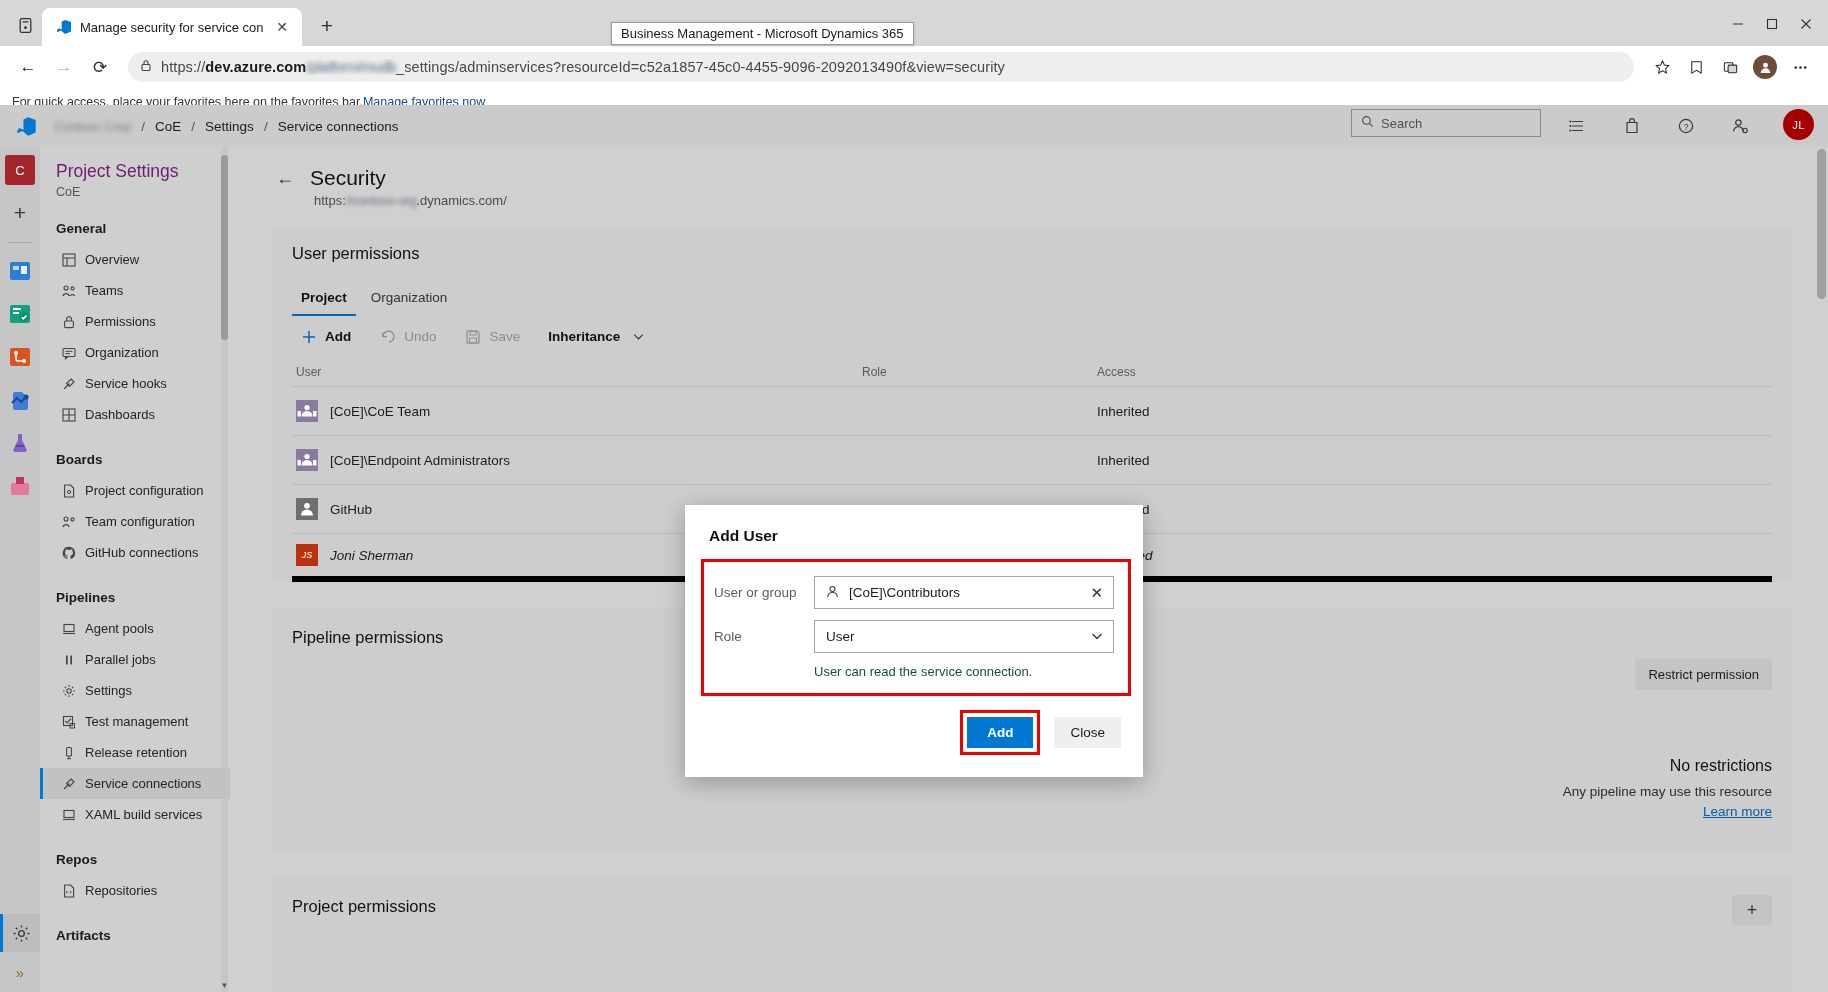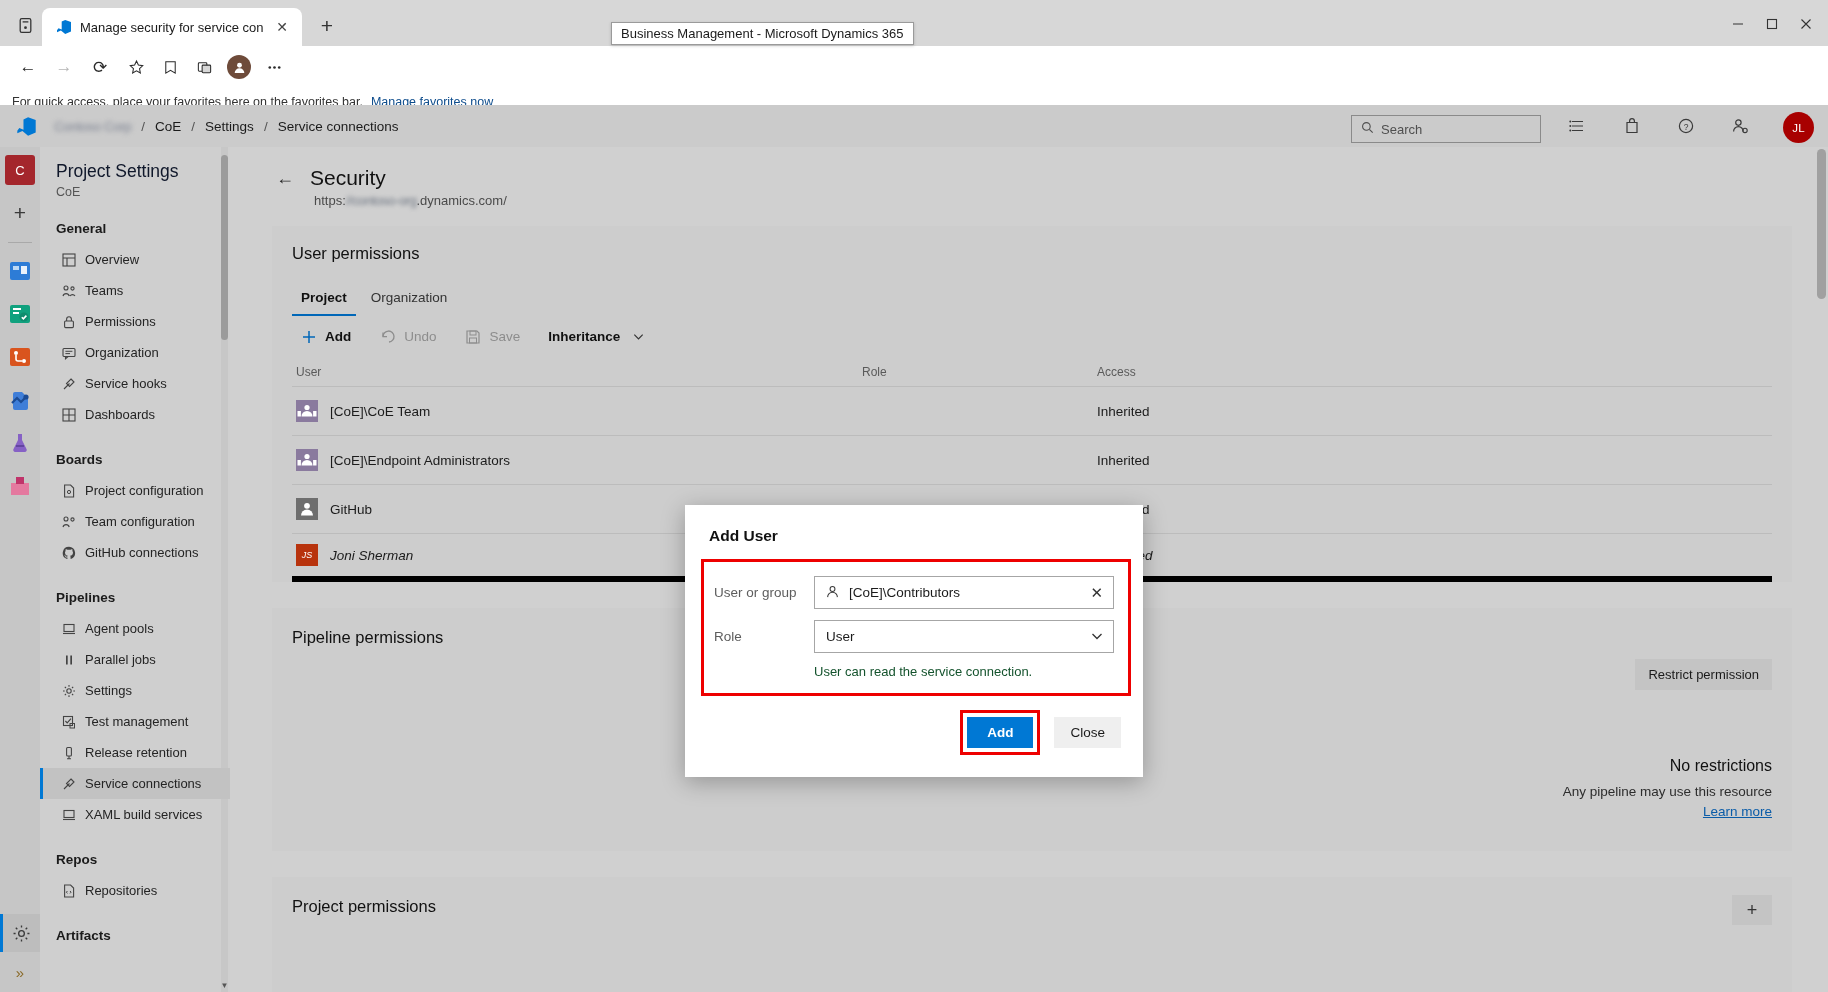--- a/index.html
+++ b/index.html
@@ -70,40 +70,40 @@
 
   .tooltip {
     position: absolute; left: 611px; top: 22px;
     background: #fff; border: 1px solid #9a9a9a; padding: 3px 9px;
     font-size: 13px; color: #1b1b1b; z-index: 90; white-space: nowrap;
     box-shadow: 0 1px 3px rgba(0,0,0,.18);
   }
 
   .favbar {
     height: 28px; background: #fff; display: flex; align-items: center;
-    padding: 0 12px; font-size: 12.5px; color: #333; gap: 8px;
+    padding: 0 12px; font-size: 12.5px; color: #333; gap: 0;
     border-bottom: 1px solid #cfcfcf;
   }
   .favbar a { color: #0d4c8c; text-decoration: underline; cursor: pointer; }
 
   
   .ado { position: absolute; top: 105px; left: 0; right: 0; bottom: 0; background: #d0d0d0; }
 
   .ado-header {
     height: 42px; background: #cbcbcb; display: flex; align-items: center;
     padding: 0 14px 0 6px; gap: 0;
   }
   .ado-logo {
     width: 40px; height: 42px; display: flex; align-items: center; justify-content: center;
   }
   .crumbs { display: flex; align-items: center; gap: 0; font-size: 13.5px; color: #1b1b1b; }
   .crumb { padding: 0 8px; cursor: pointer; white-space: nowrap; }
   .crumb.blurred { filter: blur(2.6px); letter-spacing: -.5px; color: #7d8392; }
   .crumb-sep { color: #555; padding: 0 2px; }
-  .ado-header-right { margin-left: auto; display: flex; align-items: flex-end; gap: 20px; }
+  .ado-header-right { margin-left: auto; display: flex; align-items: flex-start; gap: 20px; }
   .searchbox {
     width: 190px; height: 28px; border: 1px solid #8a8a8a; background: #cbcbcb;
     display: flex; align-items: center; gap: 7px; padding: 0 9px;
     font-size: 13px; color: #4f4f4f; cursor: text;
   }
   .hdr-icon {
     width: 34px; height: 34px; display: flex; align-items: center; justify-content: center;
     color: #3a3a3a; cursor: pointer; border-radius: 3px;
   }
   .avatar-lg {
@@ -133,21 +133,21 @@
   .rail-expand {
     width: 40px; height: 40px; display: flex; align-items: center; justify-content: center;
     cursor: pointer; color: #8a6a28; font-size: 15px;
   }
 
   
   .settings-nav {
     width: 190px; background: #cfcfcf; flex: 0 0 190px; position: relative;
     overflow: hidden; padding-top: 14px;
   }
-  .ps-title { font-size: 17.5px; color: #0f172a; padding: 0 0 0 16px; font-weight: 400; }
+  .ps-title { font-size: 17.5px; color: #701a75; padding: 0 0 0 16px; font-weight: 400; }
   .ps-sub { font-size: 12.5px; color: #555; padding: 3px 0 0 16px; }
   .nav-group {
     font-size: 13.5px; color: #1b1b1b; font-weight: 600;
     padding: 22px 0 8px 16px;
   }
   .nav-item {
     height: 31px; display: flex; align-items: center; gap: 9px;
     padding-left: 18px; font-size: 13px; color: #242424; cursor: pointer;
     border-left: 3px solid transparent; position: relative;
   }
@@ -326,20 +326,29 @@
             <path d="M1.5 1.5l9 9M10.5 1.5l-9 9" stroke="#333" stroke-width="1.1"></path>
           </svg>
       </div>
     </div>
   </div>
 
   <div class="navbar">
     <div class="navbtn">←</div>
     <div class="navbtn disabled">→</div>
     <div class="navbtn">⟳</div>
+    <div class="omnibox">
+      <span class="lock">
+        <svg width="12" height="13" viewBox="0 0 12 13">
+            <rect x="2" y="5.5" width="8" height="6" rx="1" fill="none" stroke="#444" stroke-width="1.1"></rect>
+            <path d="M4 5.5V3.8a2 2 0 014 0v1.7" fill="none" stroke="#444" stroke-width="1.1"></path>
+          </svg>
+      </span>
+      <span class="url"><span>https://</span><span class="dom">dev.azure.com</span><span class="blur">/platform/mudb</span><span>_settings/adminservices?resourceId=c52a1857-45c0-4455-9096-2092013490f&amp;view=security</span></span>
+    </div>
     <div class="navbar-right">
       <div class="navbtn">
         <svg width="17" height="17" viewBox="0 0 18 18">
             <path d="M9 2.2l2 4.2 4.6.6-3.4 3.2.9 4.6L9 12.6 4.9 14.8l.9-4.6L2.4 7l4.6-.6z" fill="none" stroke="#2b2b2b" stroke-width="1.1"></path>
           </svg>
       </div>
       <div class="navbtn">
         <svg width="17" height="17" viewBox="0 0 18 18">
             <path d="M4 3h10v12l-5-3-5 3z" fill="none" stroke="#2b2b2b" stroke-width="1.1"></path>
           </svg>

